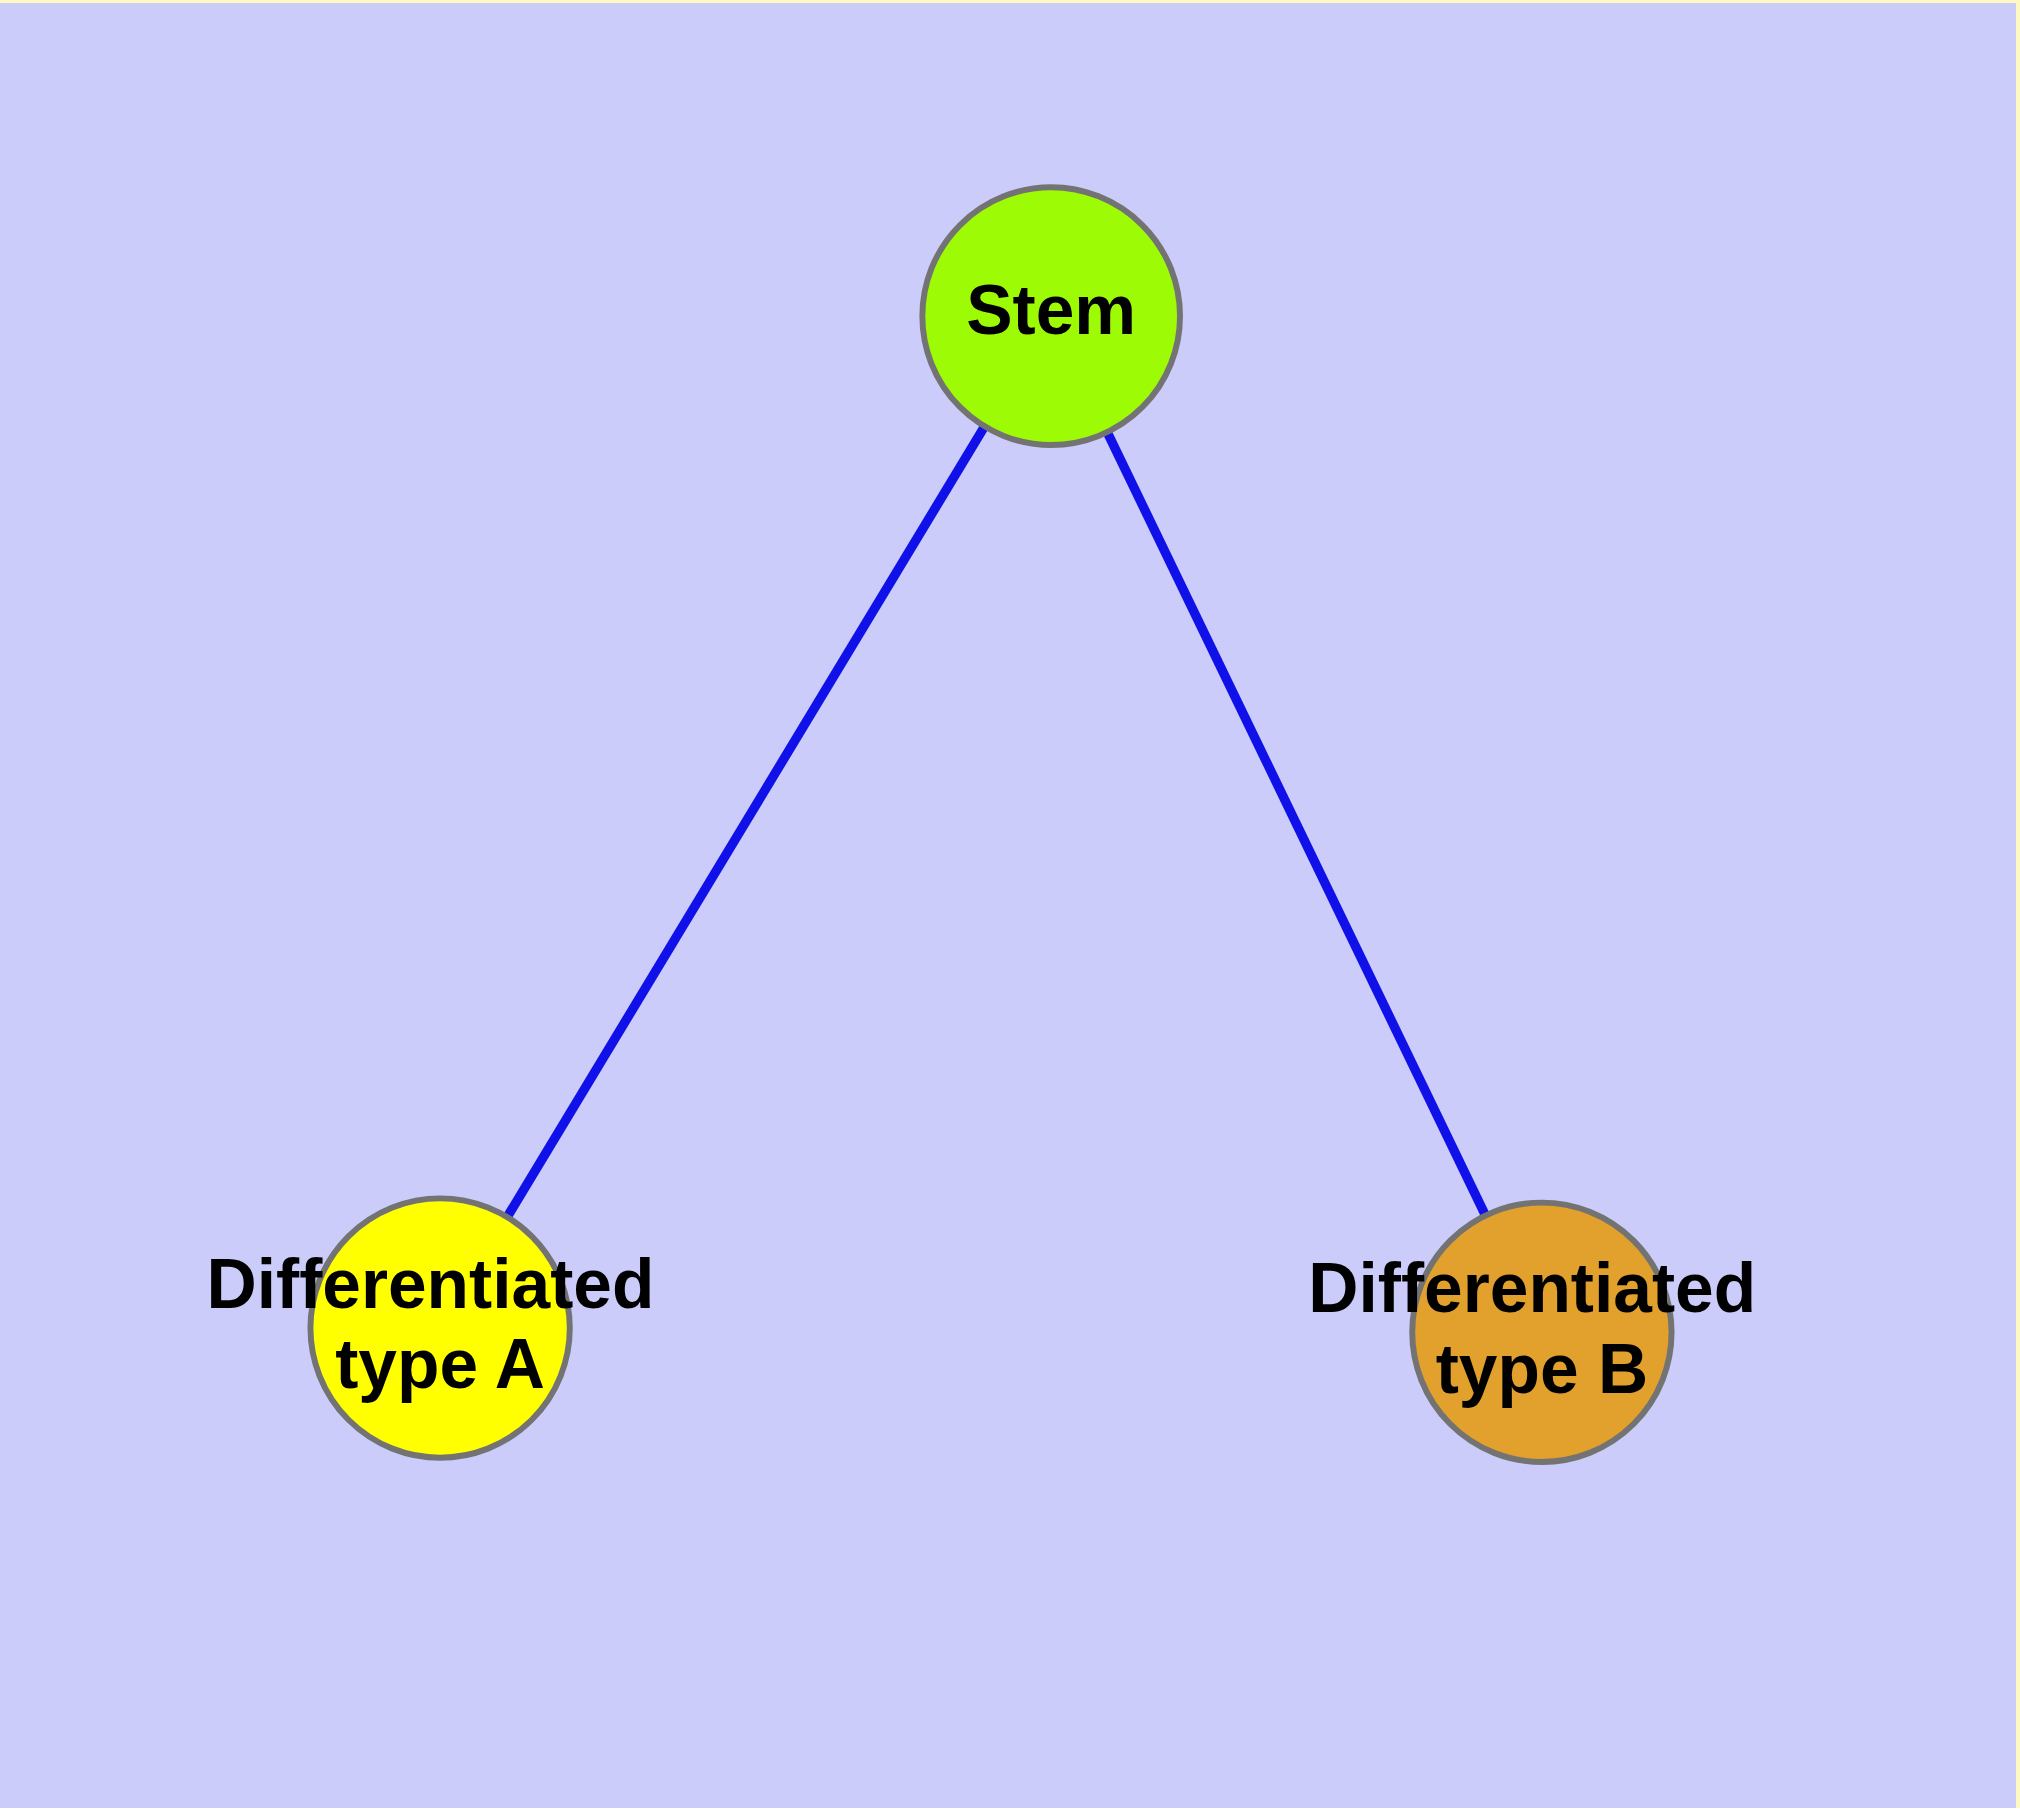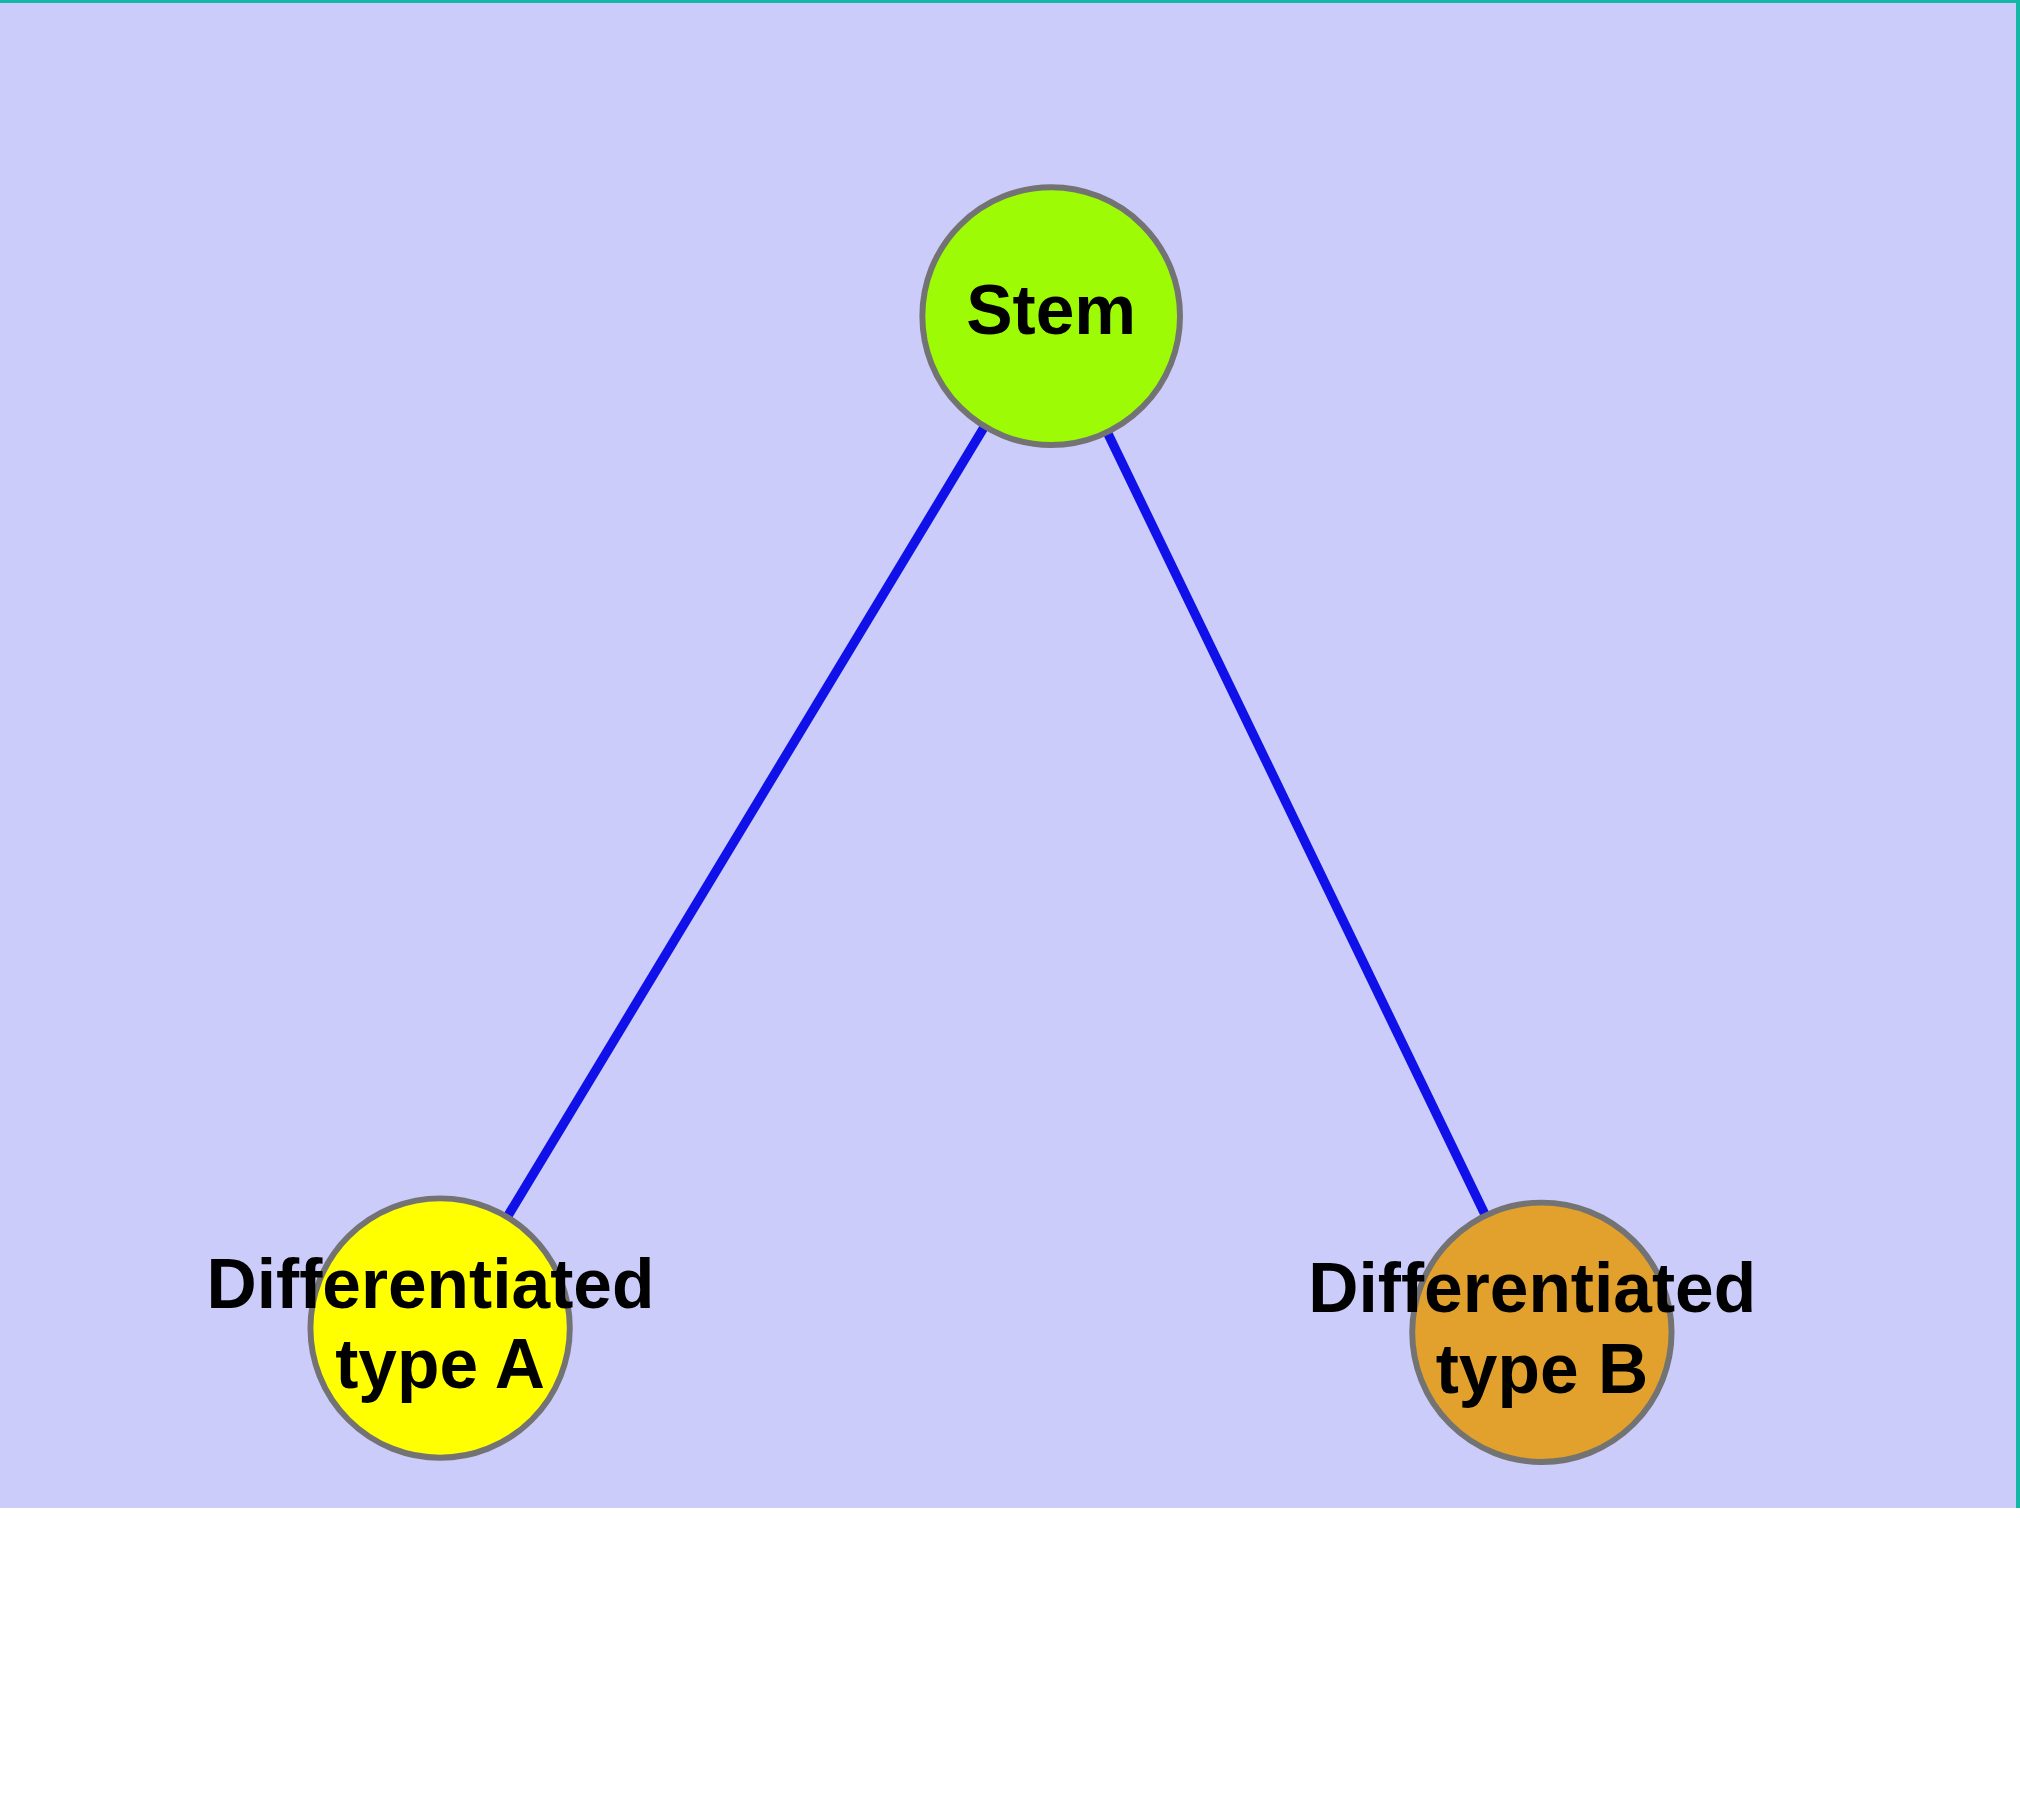--- a/index.html
+++ b/index.html
@@ -3,22 +3,22 @@
 <meta charset="utf-8">
 <style>
   html, body {
     margin: 0;
     padding: 0;
     background: #ffffff;
   }
   #canvas {
     position: relative;
     width: 2021px;
-    height: 1508px;
-    background: #14b8a6;
+    height: 1808px;
+    background: #fef9c3;
     overflow: hidden;
     font-family: "Liberation Sans", sans-serif;
   }
   #plot-bg {
     position: absolute;
     left: 0px;
     top: 3.4px;
     width: 2016px;
     height: 1809px;
     background: #ccccfa;

